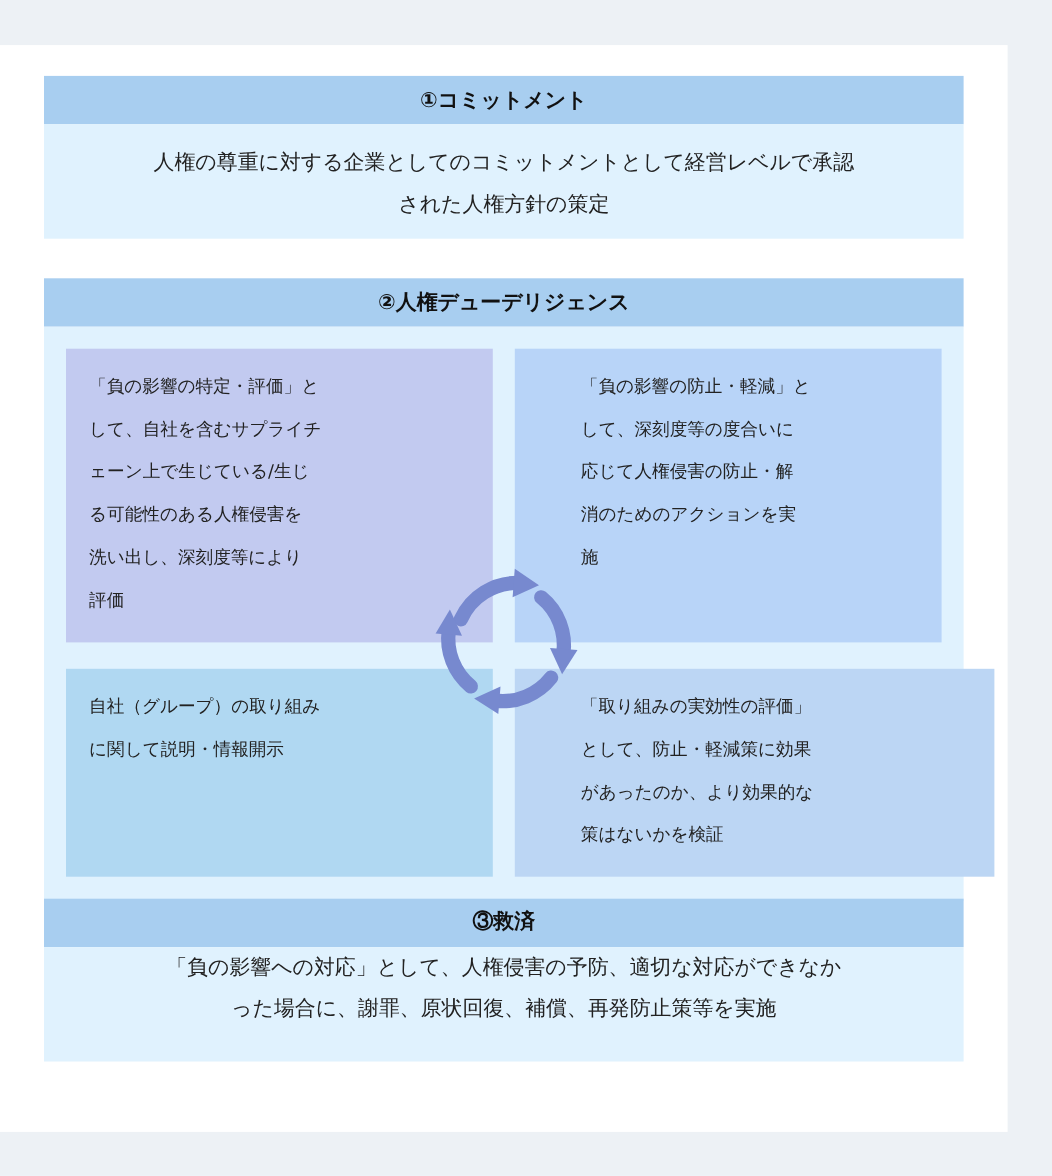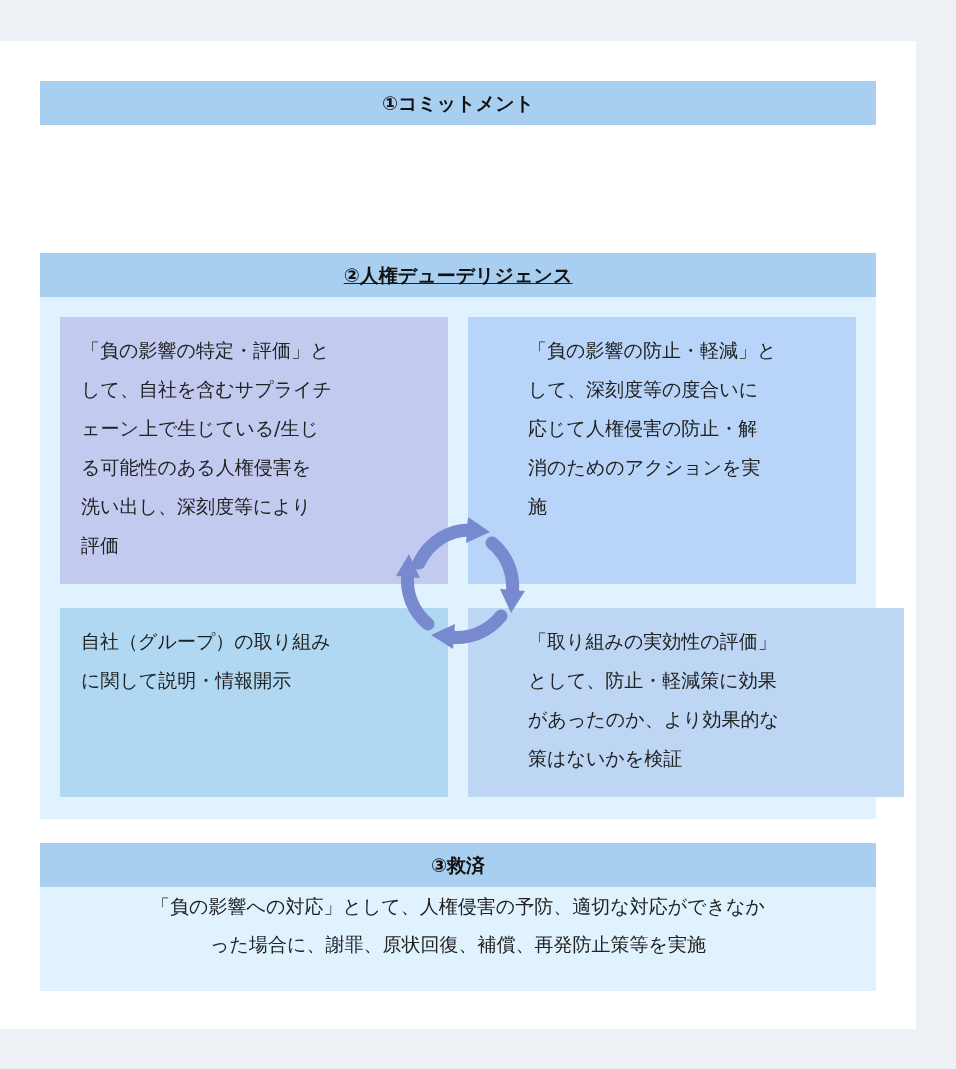--- a/index.html
+++ b/index.html
@@ -24,31 +24,31 @@
       font-weight: bold; font-size: 19px;
       color: #111;
     }
     .sec-body {
       background: #e0f2fe;
       text-align: center;
       font-size: 19px;
       line-height: 38px;
       box-sizing: border-box;
     }
-    #sec1 { top: 40px; }
+    #sec1 { top: 28px; }
     #sec1 .sec-body { height: 104px; padding-top: 16px; }
-    #sec2 { top: 212px; text-decoration: underline; }
+    #sec2 { top: 212px; }
     #sec2 .sec-body { height: 522px; position: relative; }
-    #sec3 { top: 802px; }
+    #sec3 { top: 776px; font-family: Liberation Serif, serif; }
     #sec3 .sec-body { height: 104px; }
 
     .quad {
       position: absolute;
       box-sizing: border-box;
-      font-size: 19px;
+      font-size: 16px;
       line-height: 39px;
       text-align: left;
     }
     .q-tl { left: 20px; top: 20px; width: 388px; height: 267px; background: #c2caf0; padding: 14px 40px 0 21px; }
     .q-tr { left: 428px; top: 20px; width: 388px; height: 267px; background: #b8d4f8; padding: 14px 22px 0 60px; }
     .q-bl { left: 20px; top: 311px; width: 388px; height: 189px; background: #b0d8f2; padding: 14px 40px 0 21px; }
     .q-br { left: 428px; top: 311px; width: 436px; height: 189px; background: #bcd6f4; padding: 14px 22px 0 60px; }
     .quad span { white-space: pre-line; display: block; }
 
     .cycle {
@@ -57,20 +57,24 @@
       width: 160px; height: 160px;
     }
   </style>
 </head>
 <body>
 
 <div class="panel">
 
   <div class="section" id="sec1">
     <div class="sec-header">①コミットメント</div>
+    <div class="sec-body">
+      <span style="white-space:pre-line;display:block;">人権の尊重に対する企業としてのコミットメントとして経営レベルで承認
+された人権方針の策定</span>
+    </div>
   </div>
 
   <div class="section" id="sec2">
     <div class="sec-header">②人権デューデリジェンス</div>
     <div class="sec-body">
       <div class="quad q-tl">
         <span>「負の影響の特定・評価」と
 して、自社を含むサプライチ
 ェーン上で生じている/生じ
 る可能性のある人権侵害を

